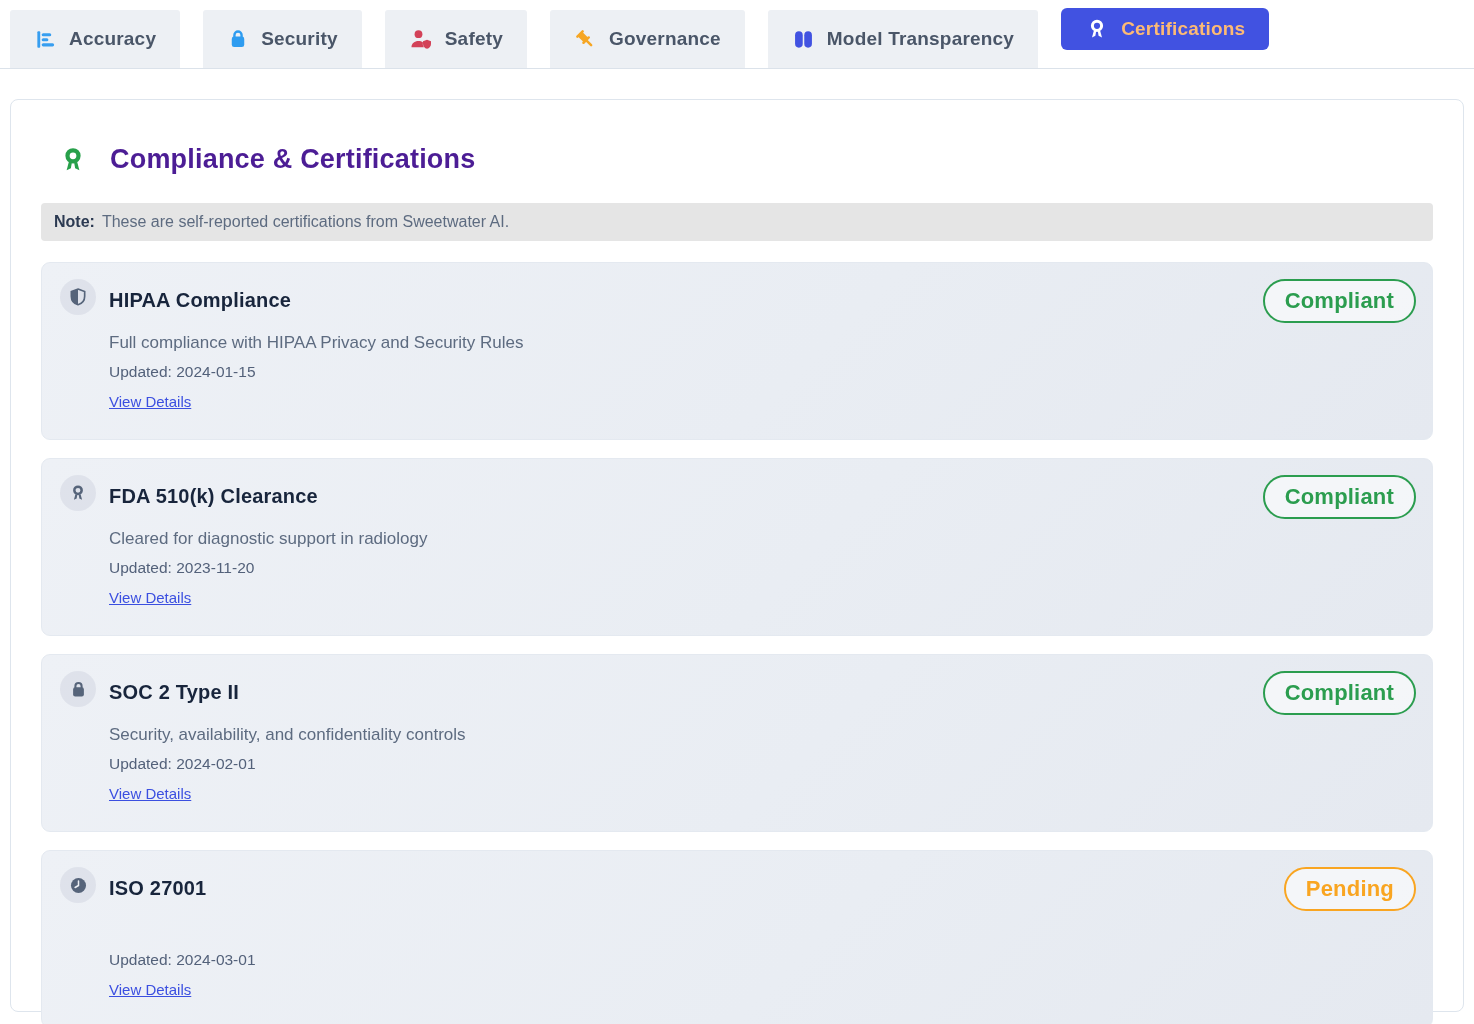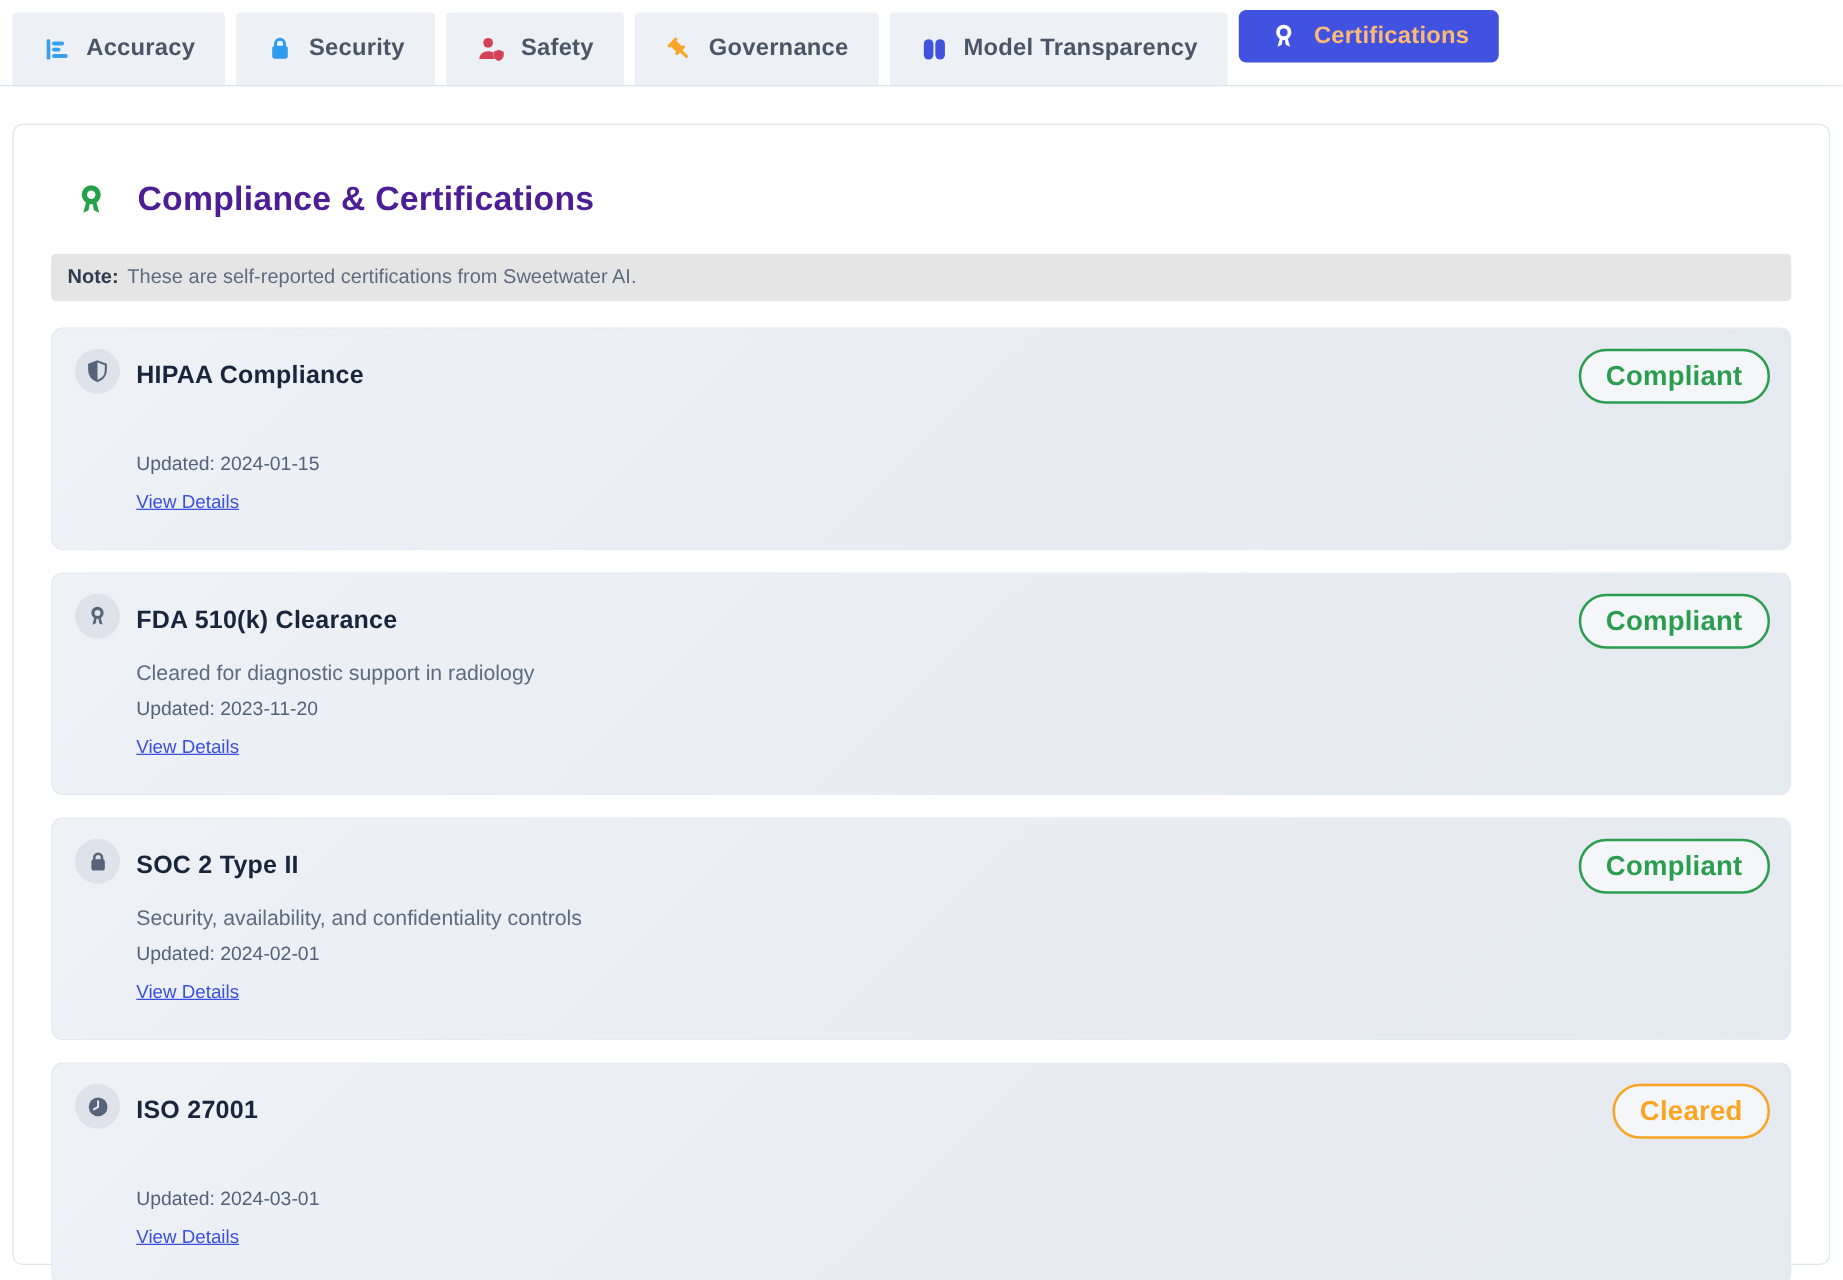--- a/index.html
+++ b/index.html
@@ -3,21 +3,21 @@
 <meta charset="utf-8">
 <style>
   html,body{margin:0;padding:0;background:#ffffff;}
   body{
     width:1474px;height:1024px;overflow:hidden;
     font-family:"Liberation Sans", sans-serif;
     -webkit-font-smoothing:antialiased;
   }
   
   .tabbar{
-    display:flex;gap:9px;align-items:stretch;
+    display:flex;gap:23px;align-items:stretch;
     padding:10px 10px 0 10px;
     border-bottom:1px solid #dbe2ea;
   }
   .tab{
     display:flex;align-items:center;gap:12px;
     padding:0 24px;height:58px;
     background:#edf0f4;color:#4a5668;
     font-size:19px;font-weight:600;letter-spacing:.2px;
     border-radius:3px 3px 0 0;cursor:pointer;white-space:nowrap;
   }
@@ -175,20 +175,21 @@
   <div class="cards">
 
     <div class="cert-card">
       <div class="icon-circle">
         <svg width="20" height="20" viewBox="0 0 24 24">
           <path d="M12 2.5l8 3v5.6c0 5-3.4 8.9-8 10.2-4.6-1.3-8-5.2-8-10.2V5.5z" fill="none" stroke="#56647a" stroke-width="2"></path>
           <path d="M12 2.5l-8 3v5.6c0 5 3.4 8.9 8 10.2z" fill="#56647a"></path>
         </svg>
       </div>
       <div class="cert-title">HIPAA Compliance</div>
+      <div class="cert-desc">Full compliance with HIPAA Privacy and Security Rules</div>
       <div class="cert-updated">
         <span>Updated:</span> <span>2024-01-15</span>
       </div>
       <a class="cert-link">View Details</a>
       <div class="badge" style="color: rgb(43, 157, 79); border-color: rgb(43, 157, 79);">Compliant</div>
     </div>
 
     <div class="cert-card">
       <div class="icon-circle">
         <svg width="20" height="20" viewBox="0 0 24 24">
@@ -227,17 +228,17 @@
         <svg width="19" height="19" viewBox="0 0 24 24">
           <circle cx="12" cy="12" r="9.5" fill="#56647a"></circle>
           <path d="M12 6.2V12l-4.3 2.5" stroke="#edf0f5" stroke-width="1.9" fill="none" stroke-linecap="round" stroke-linejoin="round"></path>
         </svg>
       </div>
       <div class="cert-title">ISO 27001</div>
       <div class="cert-updated">
         <span>Updated:</span> <span>2024-03-01</span>
       </div>
       <a class="cert-link">View Details</a>
-      <div class="badge" style="color: rgb(249, 165, 33); border-color: rgb(249, 165, 33);">Cleared</div>
+      <div class="badge" style="color: rgb(249, 165, 33); border-color: rgb(249, 165, 33);">Pending</div>
     </div>
 
   </div>
 </div>
 
 </body></html>

